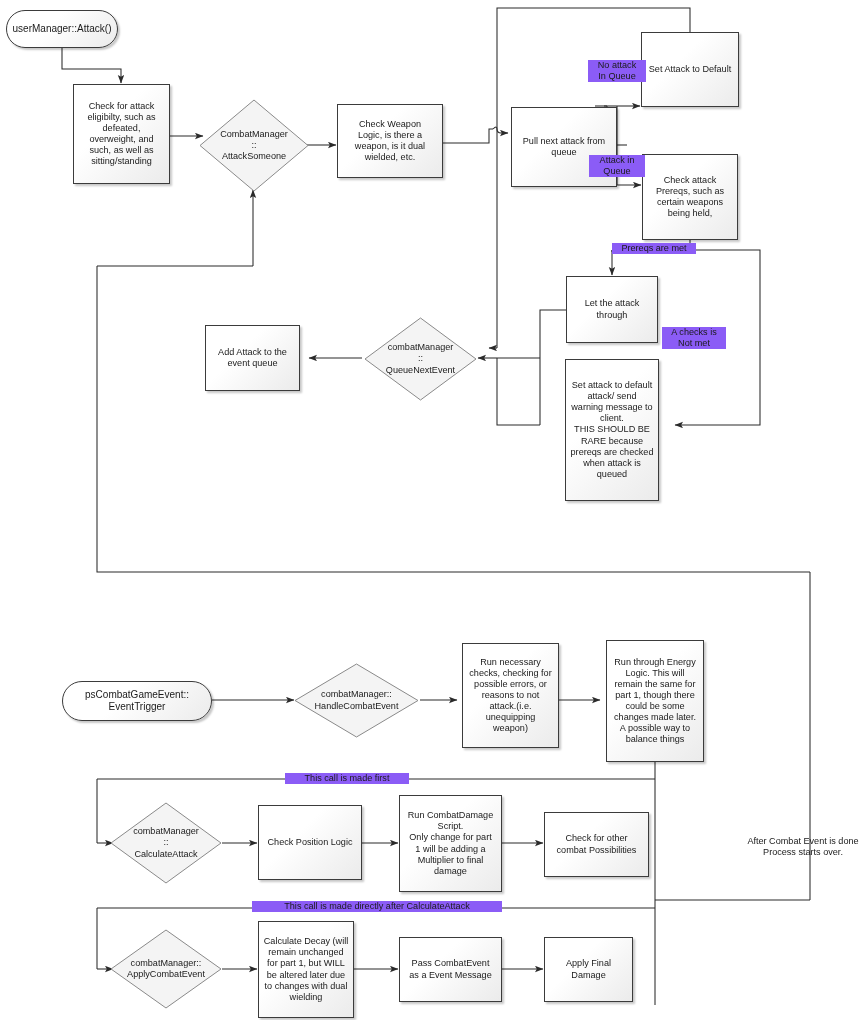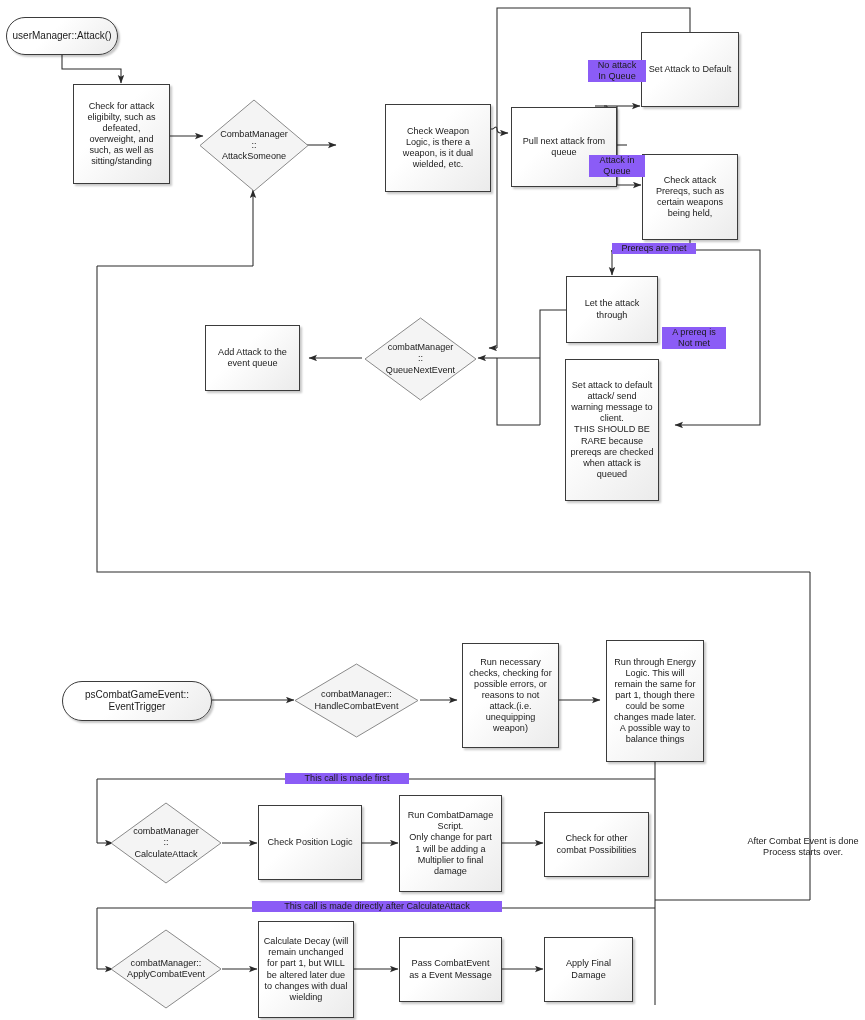--- a/index.html
+++ b/index.html
@@ -113,21 +113,21 @@
 
       <path d="M354,969 L398,969" marker-end="url(#ah)"></path>
 
       <path d="M502,969 L543,969" marker-end="url(#ah)"></path>
 
       <path d="M810,572 L810,900"></path>
       <path d="M810,900 L655,900"></path>
     </g>
   </svg>
 
-  <div class="node term fs10" style="left:6px;top:10px;width:112px;height:38px;margin-top:7px;">
+  <div class="node term fs10" style="left:6px;top:10px;width:112px;height:38px;">
     <span class="txt">userManager::Attack()</span>
   </div>
 
   <div class="node rect fs9" style="left:73px;top:84px;width:97px;height:100px;">
     <span class="txt">Check for attack
 eligibilty, such as
 defeated,
 overweight, and
 such, as well as
 sitting/standing</span>
@@ -135,21 +135,21 @@
 
   <div class="node diamond fs9" style="left:198px;top:98px;width:112px;height:95px;">
     <svg class="dshape" viewBox="0 0 112 95" preserveAspectRatio="none">
       <polygon points="56,2 110,47.5 56,93 2,47.5" fill="#f4f4f4" stroke="#8a8a8a" stroke-width="1"></polygon>
     </svg>
     <span class="txt">CombatManager
 ::
 AttackSomeone</span>
   </div>
 
-  <div class="node rect fs9" style="left:337px;top:104px;width:106px;height:88px;margin-left:48px;">
+  <div class="node rect fs9" style="left:337px;top:104px;width:106px;height:74px;">
     <span class="txt">Check Weapon
 Logic, is there a
 weapon, is it dual
 wielded, etc.</span>
   </div>
 
   <div class="node rect fs9" style="left:511px;top:107px;width:106px;height:80px;">
     <span class="txt">Pull next attack from
 queue</span>
   </div>
@@ -284,21 +284,21 @@
   </div>
 
   <div class="label fs9" style="left:588px;top:60px;width:58px;">No attack
 In Queue</div>
 
   <div class="label fs9" style="left:589px;top:155px;width:56px;">Attack in
 Queue</div>
 
   <div class="label fs9" style="left:612px;top:243px;width:84px;">Prereqs are met</div>
 
-  <div class="label fs9" style="left:662px;top:327px;width:64px;">A prereq is
+  <div class="label fs9" style="left:662px;top:327px;width:64px;">A checks is
 Not met</div>
 
   <div class="label fs9" style="left:285px;top:773px;width:124px;">This call is made first</div>
 
   <div class="label fs9" style="left:252px;top:901px;width:250px;">This call is made directly after CalculateAttack</div>
 
   <div class="label fs9" style="left:742px;top:836px;width:122px;background:transparent;">After Combat Event is done
 Process starts over.</div>
 
 </div>

